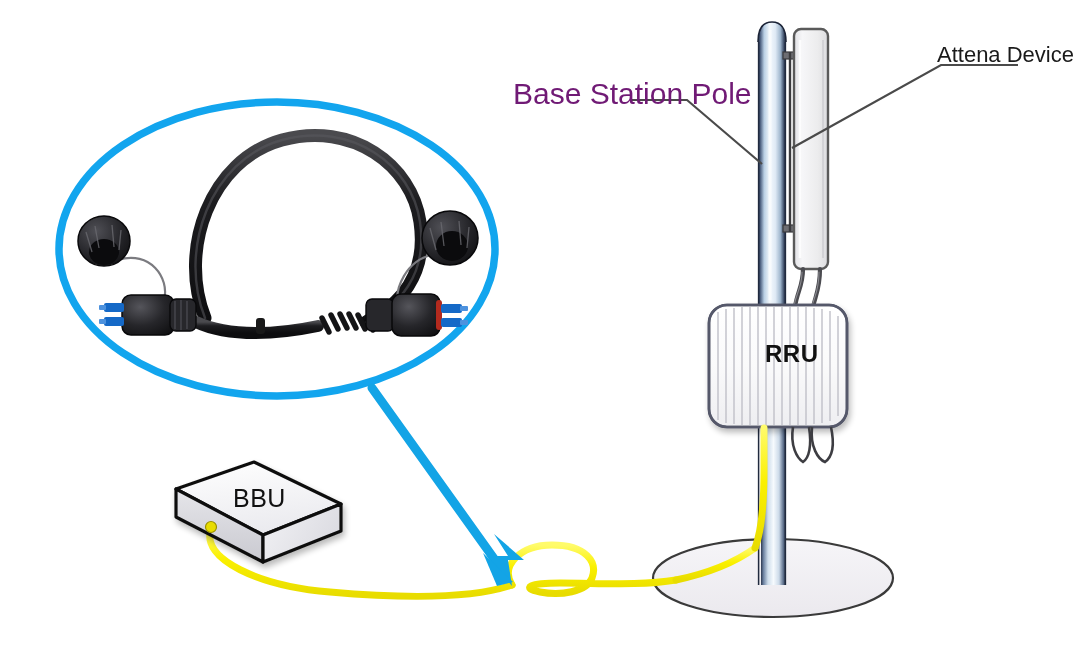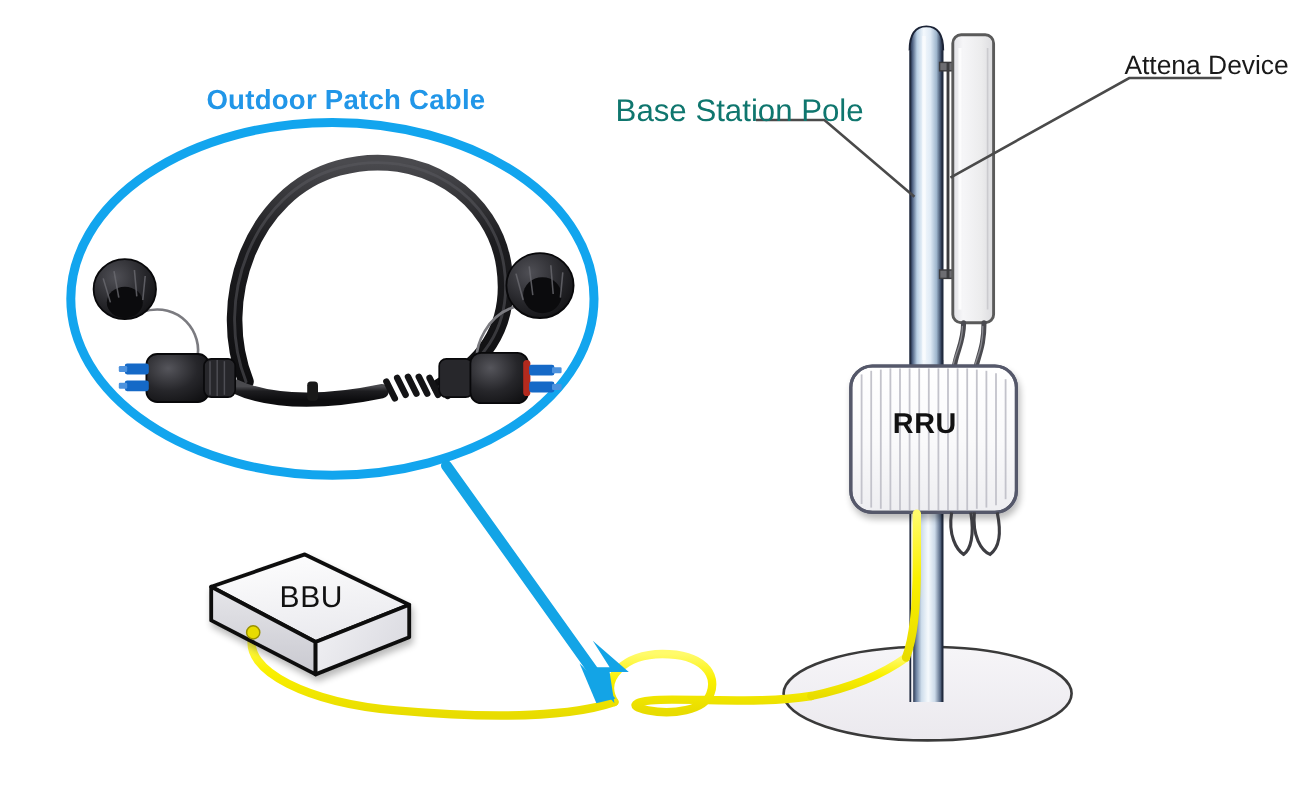--- a/index.html
+++ b/index.html
@@ -36,37 +36,38 @@
     left: 172px;
     top: 70px;
     font-size: 23px;
     font-weight: bold;
     color: #2196e8;
     letter-spacing: 0.2px;
   }
   #label-base-station-pole {
     left: 513px;
     top: 77px;
-    font-size: 26px;
-    color: #0f766e;
+    font-size: 30px;
+    color: #701a75;
   }
   #label-antenna-device {
     left: 891px;
     top: 42px;
     font-size: 22px;
     color: #1a1a1a;
     margin-left: 46px;
   }
   #label-rru {
     left: 744px;
     top: 340px;
     font-size: 24px;
     font-weight: bold;
     color: #111111;
     letter-spacing: 0.5px;
+    padding-left: 21px;
   }
   #label-bbu {
     left: 233px;
     top: 484px;
     font-size: 25px;
     font-weight: normal;
     color: #111111;
     letter-spacing: 0.5px;
   }
 </style>
@@ -326,21 +327,20 @@
 
       <circle cx="211" cy="527" r="5.5" fill="#e8dc00" stroke="#9a9100" stroke-width="1.2"></circle>
     </g>
 
     <g fill="none" stroke="#4a4a4a" stroke-width="2.2">
       <path d="M630,100 L687,100 L762,164"></path>
       <path d="M1018,65 L941,65 L792,148"></path>
     </g>
   </svg>
 
-  <div class="lbl" id="label-patch-cable">Outdoor Patch Cable</div>
 
   <div class="lbl" id="label-base-station-pole">Base Station Pole</div>
 
   <div class="lbl" id="label-antenna-device">Attena Device</div>
 
   <div class="lbl" id="label-rru">RRU</div>
 
   <div class="lbl" id="label-bbu">BBU</div>
 
 </div>

